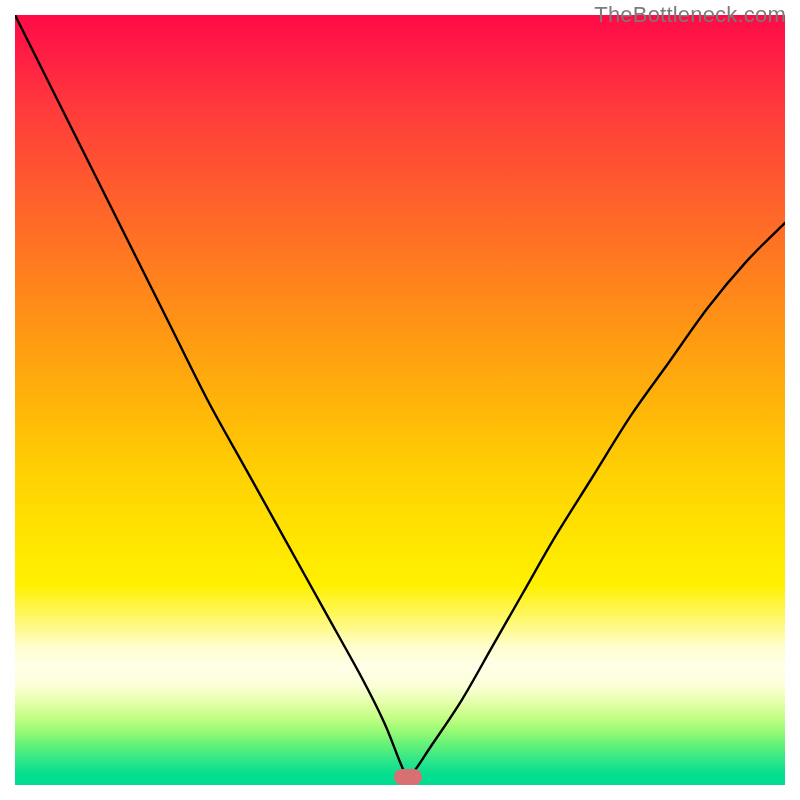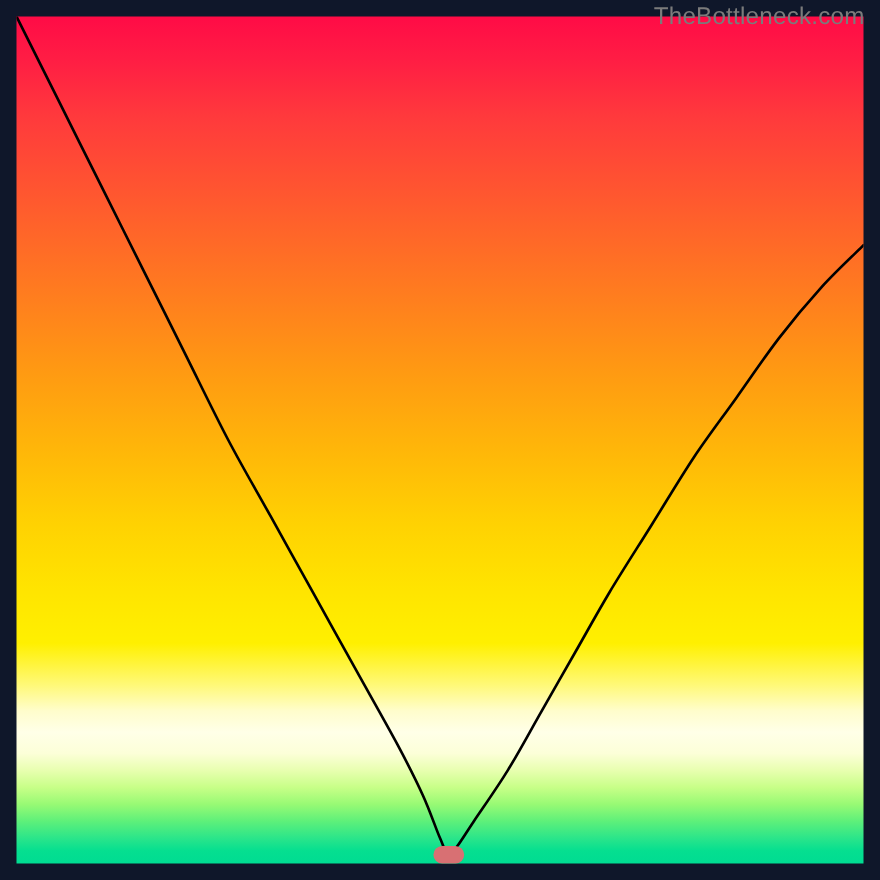--- a/index.html
+++ b/index.html
@@ -8,21 +8,21 @@
     width: 800px;
     height: 800px;
     background: #000;
     font-family: Arial, Helvetica, sans-serif;
     overflow: hidden;
   }
   .frame {
     position: relative;
     width: 800px;
     height: 800px;
-    background: #0f172a;
+    background: #ffffff;
   }
   .plot-area {
     position: absolute;
     left: 15px;
     top: 15px;
     width: 770px;
     height: 770px;
     
     background: linear-gradient(
       to bottom,

